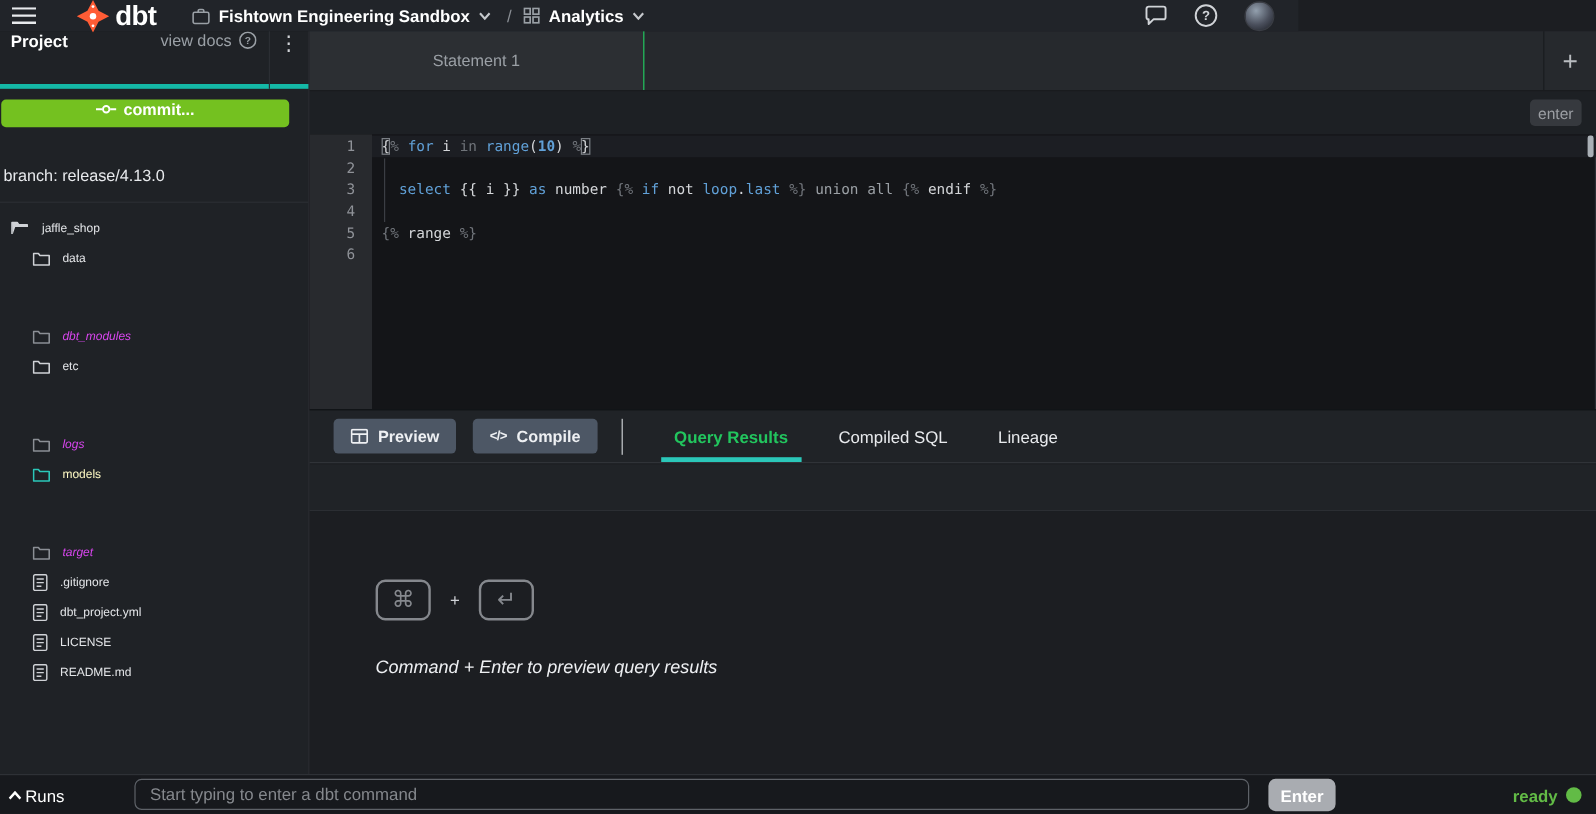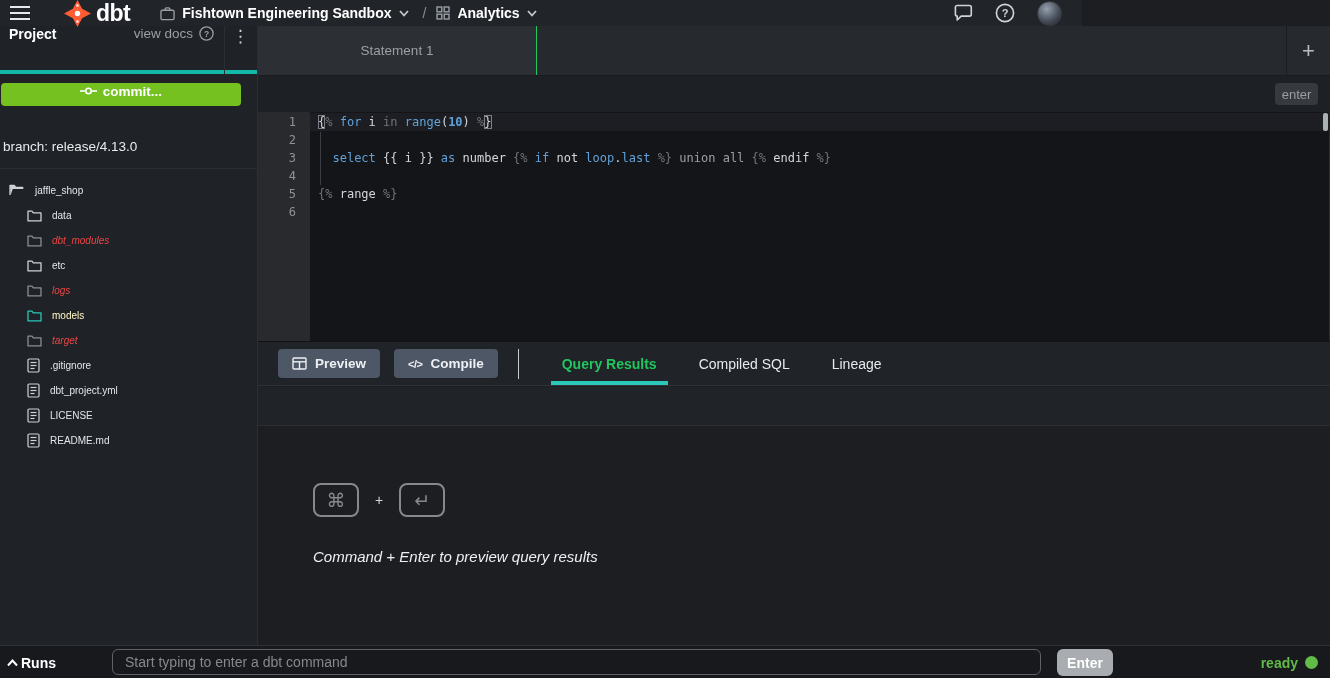--- a/index.html
+++ b/index.html
@@ -45,21 +45,21 @@
     color:#fff; font-weight:bold; font-size:13.5px; }
   .commit-chevron { padding-right:10px; }
   .branch-label { position:absolute; top:113px; left:3px; font-size:13.5px; color:#e8eaed; }
   .sidebar-rule { position:absolute; top:142px; left:0; width:100%; height:1px; background:#2b2e33; }
   .file-tree { position:absolute; top:152px; left:0; width:100%; }
   .tree-row { height:25px; display:flex; align-items:center; gap:10px; font-size:10px;
     color:#e4e6e9; cursor:pointer; }
   .tree-row.lvl0 { padding-left:9px; }
   .tree-row.lvl1 { padding-left:27px; }
   .tree-row .t-icon { flex:0 0 auto; display:flex; }
-  .tree-row.muted-italic { color:#ef4444; font-style:italic; }
+  .tree-row.muted-italic { color:#d946ef; font-style:italic;margin-top:40px; }
   .tree-row.muted-italic svg { stroke:#8b8f95; }
   .tree-row.normal svg { stroke:#cfd2d6; }
   .tree-row.active { color:#fef9c3; }
   .tree-row.active svg { stroke:#2bc7b9; }
 
   
   .main { position:absolute; top:26px; left:258px; width:1072px; height:619px; }
   .tabbar { position:absolute; top:0; left:0; width:100%; height:50px; background:#26292d;
     border-bottom:1px solid #191b1e; display:flex; }
   .tab { width:279px; height:100%; background:#2c2f33; border-right:1px solid #22c55e;
@@ -116,21 +116,21 @@
   .keycap { width:46px; height:34px; border:2px solid #85888d; border-radius:8px;
     display:flex; align-items:center; justify-content:center;
     color:#85888d; font-size:19px; font-family:"DejaVu Sans",sans-serif; }
   .hint-plus { color:#d0d3d7; font-size:14px; }
   .hint-text { position:absolute; top:103px; left:55px; font-style:italic; font-size:15px; color:#edeff2;margin-top:19px; }
 
   
   .bottombar { position:absolute; top:645px; left:0; width:1330px; height:33px;
     background:#17191d; border-top:1px solid #2e3136; }
   .runs { position:absolute; left:7px; top:0; height:33px; display:flex; align-items:center; gap:3px; cursor:pointer; }
-  .runs-label { font-size:14px; font-weight:bold; color:#fff; }
+  .runs-label { font-size:14px; font-weight:normal; color:#fff; }
   .cmd-input { position:absolute; left:112px; top:3px; width:929px; height:26px;
     background:transparent; border:1px solid #5e6268; border-radius:6px;
     color:#e8eaed; font-size:14px; font-family:"Liberation Sans",sans-serif;
     padding:0 12px; outline:none; }
   .cmd-input::placeholder { color:#85888d; }
   .enter-btn { position:absolute; left:1057px; top:3px; width:56px; height:27px;
     background:#a9acb1; border:none; border-radius:6px; color:#fff; font-weight:bold;
     font-size:14px; font-family:"Liberation Sans",sans-serif; cursor:pointer; }
   .status { position:absolute; right:12px; top:0; height:33px; display:flex; align-items:center; gap:7px; }
   .status-label { font-size:14px; font-weight:bold; }

